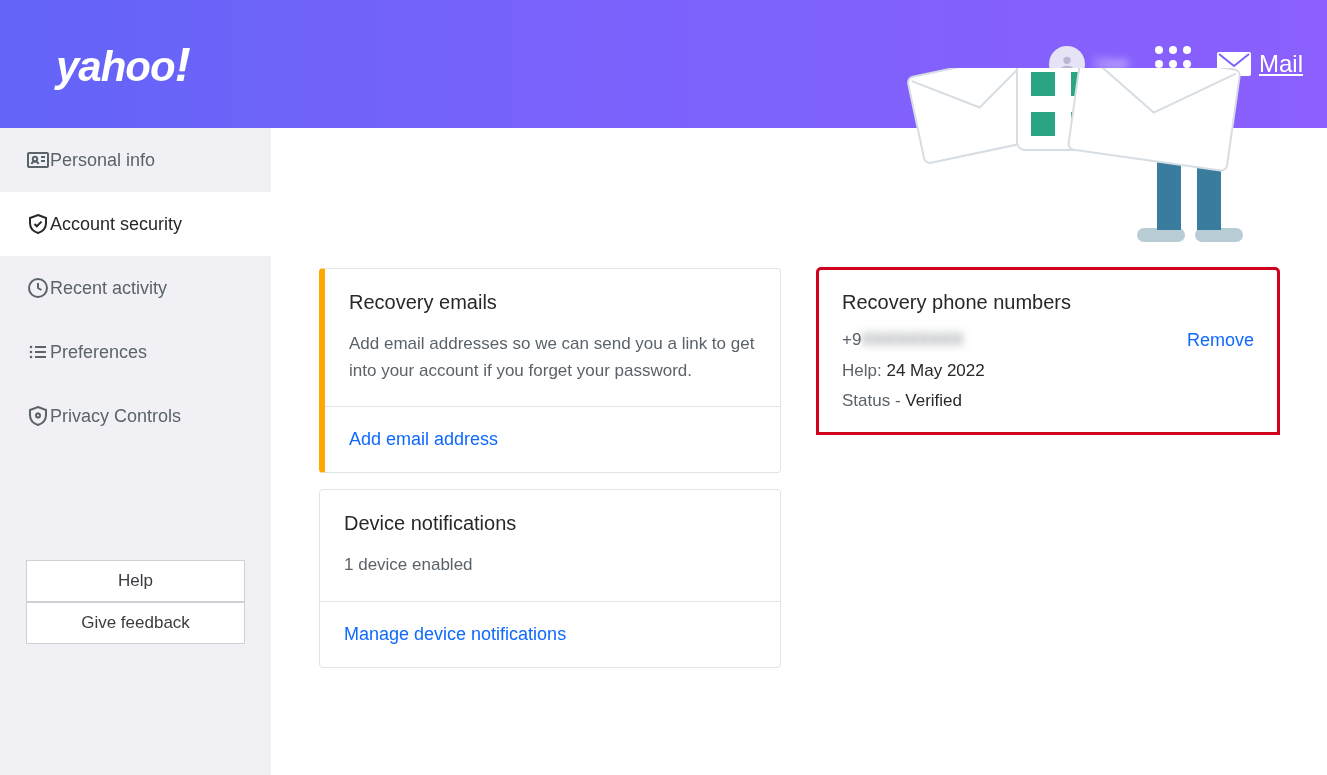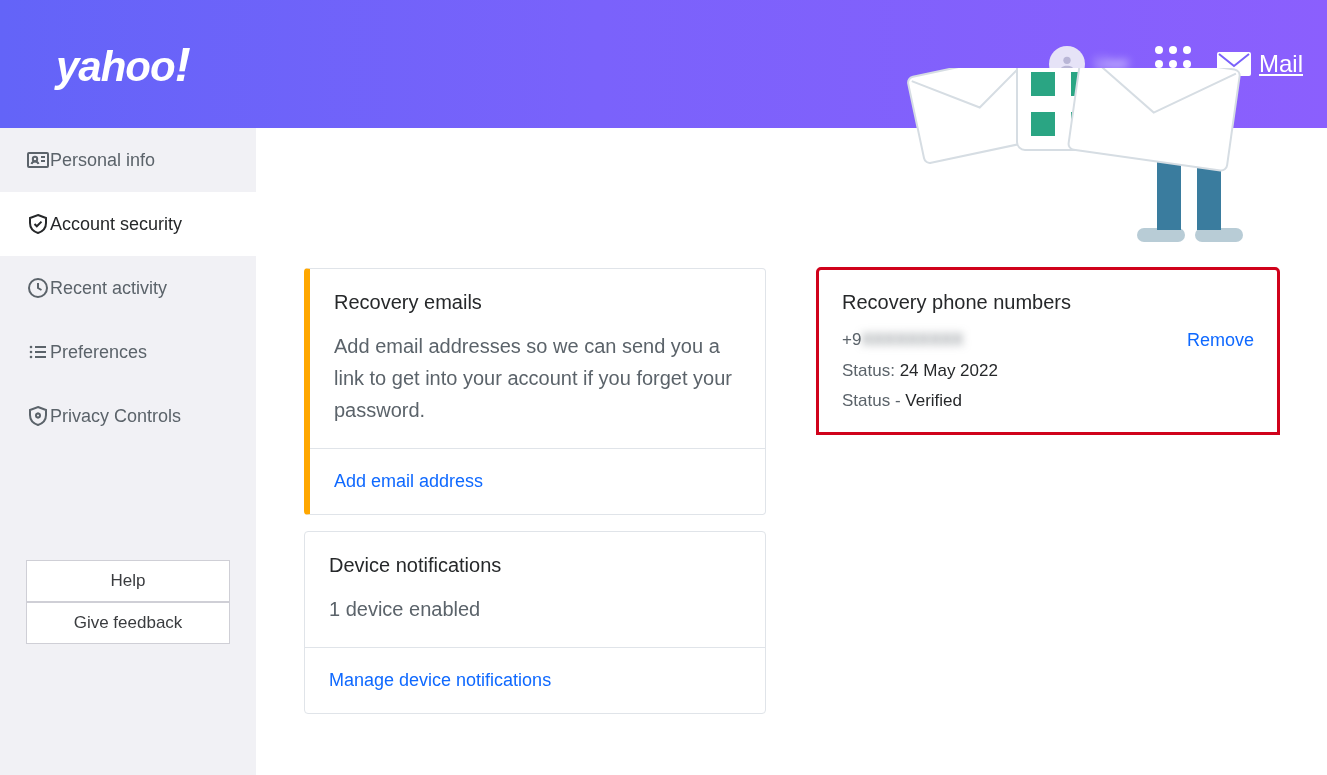--- a/index.html
+++ b/index.html
@@ -26,28 +26,28 @@
 .nav li { display: flex; align-items: center; gap: 0; padding: 20px 26px; font-size: 18px; color: #5b636a; cursor: pointer; }
 .nav li.active { background: #fff; color: #26282a; }
 .nav svg { width: 24px; height: 24px; fill: none; stroke: #5b636a; stroke-width: 2; }
 .nav li.active svg { stroke: #26282a; }
 .side-btns { margin-top: auto; padding: 0 26px 160px; display: flex; flex-direction: column; gap: 0; }
 .side-btn { border: 1px solid #cfcfd6; background: #fff; padding: 10px; font-size: 17px; color: #3a3c3f; cursor: pointer; }
 
 
 .content { flex: 1; position: relative; padding: 30px 48px 30px 48px; }
 .illus { position: absolute; top: -60px; right: 40px; width: 420px; height: 220px; pointer-events: none; }
-.cards { display: grid; grid-template-columns: 462px 462px; gap: 51px; margin-top: 110px; }
+.cards { display: grid; grid-template-columns: 462px 462px; gap: 36px; margin-top: 110px; }
 .card { border: 1px solid #e0e4e9; border-radius: 4px; background: #fff; }
 .card.orange { border-left: 6px solid #ffa700; }
 .card.highlight { outline: 3px solid #d0021b; outline-offset: -2px; }
 .card-sec { padding: 22px 24px; }
 .card-sec + .card-sec { border-top: 1px solid #e0e4e9; }
 .card h3 { font-size: 20px; font-weight: 400; margin-bottom: 16px; color: #26282a; }
-.card p { font-size: 20px; color: #5b636a; line-height: 1.6; }
+.card p { font-size: 17px; color: #5b636a; line-height: 1.6; }
 .link { color: #0f69ff; font-size: 18px; cursor: pointer; }
 .phone-row { display: flex; justify-content: space-between; align-items: flex-start; }
 .phone-num { font-size: 17px; color: #5b636a; }
 .phone-num .blur { filter: blur(4px); }
 .meta { font-size: 17px; color: #5b636a; margin-top: 10px; }
 .meta .dark { color: #26282a; }
 .col2 { display: flex; flex-direction: column; gap: 36px; }
 .single { width: 462px; margin-top: 16px; }
 </style>
 </head>
@@ -182,21 +182,21 @@
         <div class="card highlight" style="border-radius:4px 4px 0 0;">
           <div class="card-sec">
             <h3>Recovery phone numbers</h3>
             <div class="phone-row">
               <span class="phone-num">
                 <span>+9</span><span class="blur">XXXXXXXXX</span>
               </span>
               <span class="link">Remove</span>
             </div>
             <div class="meta">
-              <span>Status: </span><span class="dark">24 May 2022</span>
+              <span>Help: </span><span class="dark">24 May 2022</span>
             </div>
             <div class="meta">
               <span>Status - </span><span class="dark">Verified</span>
             </div>
           </div>
         </div>
       </div>
     </div>
 
     <div class="card single">

